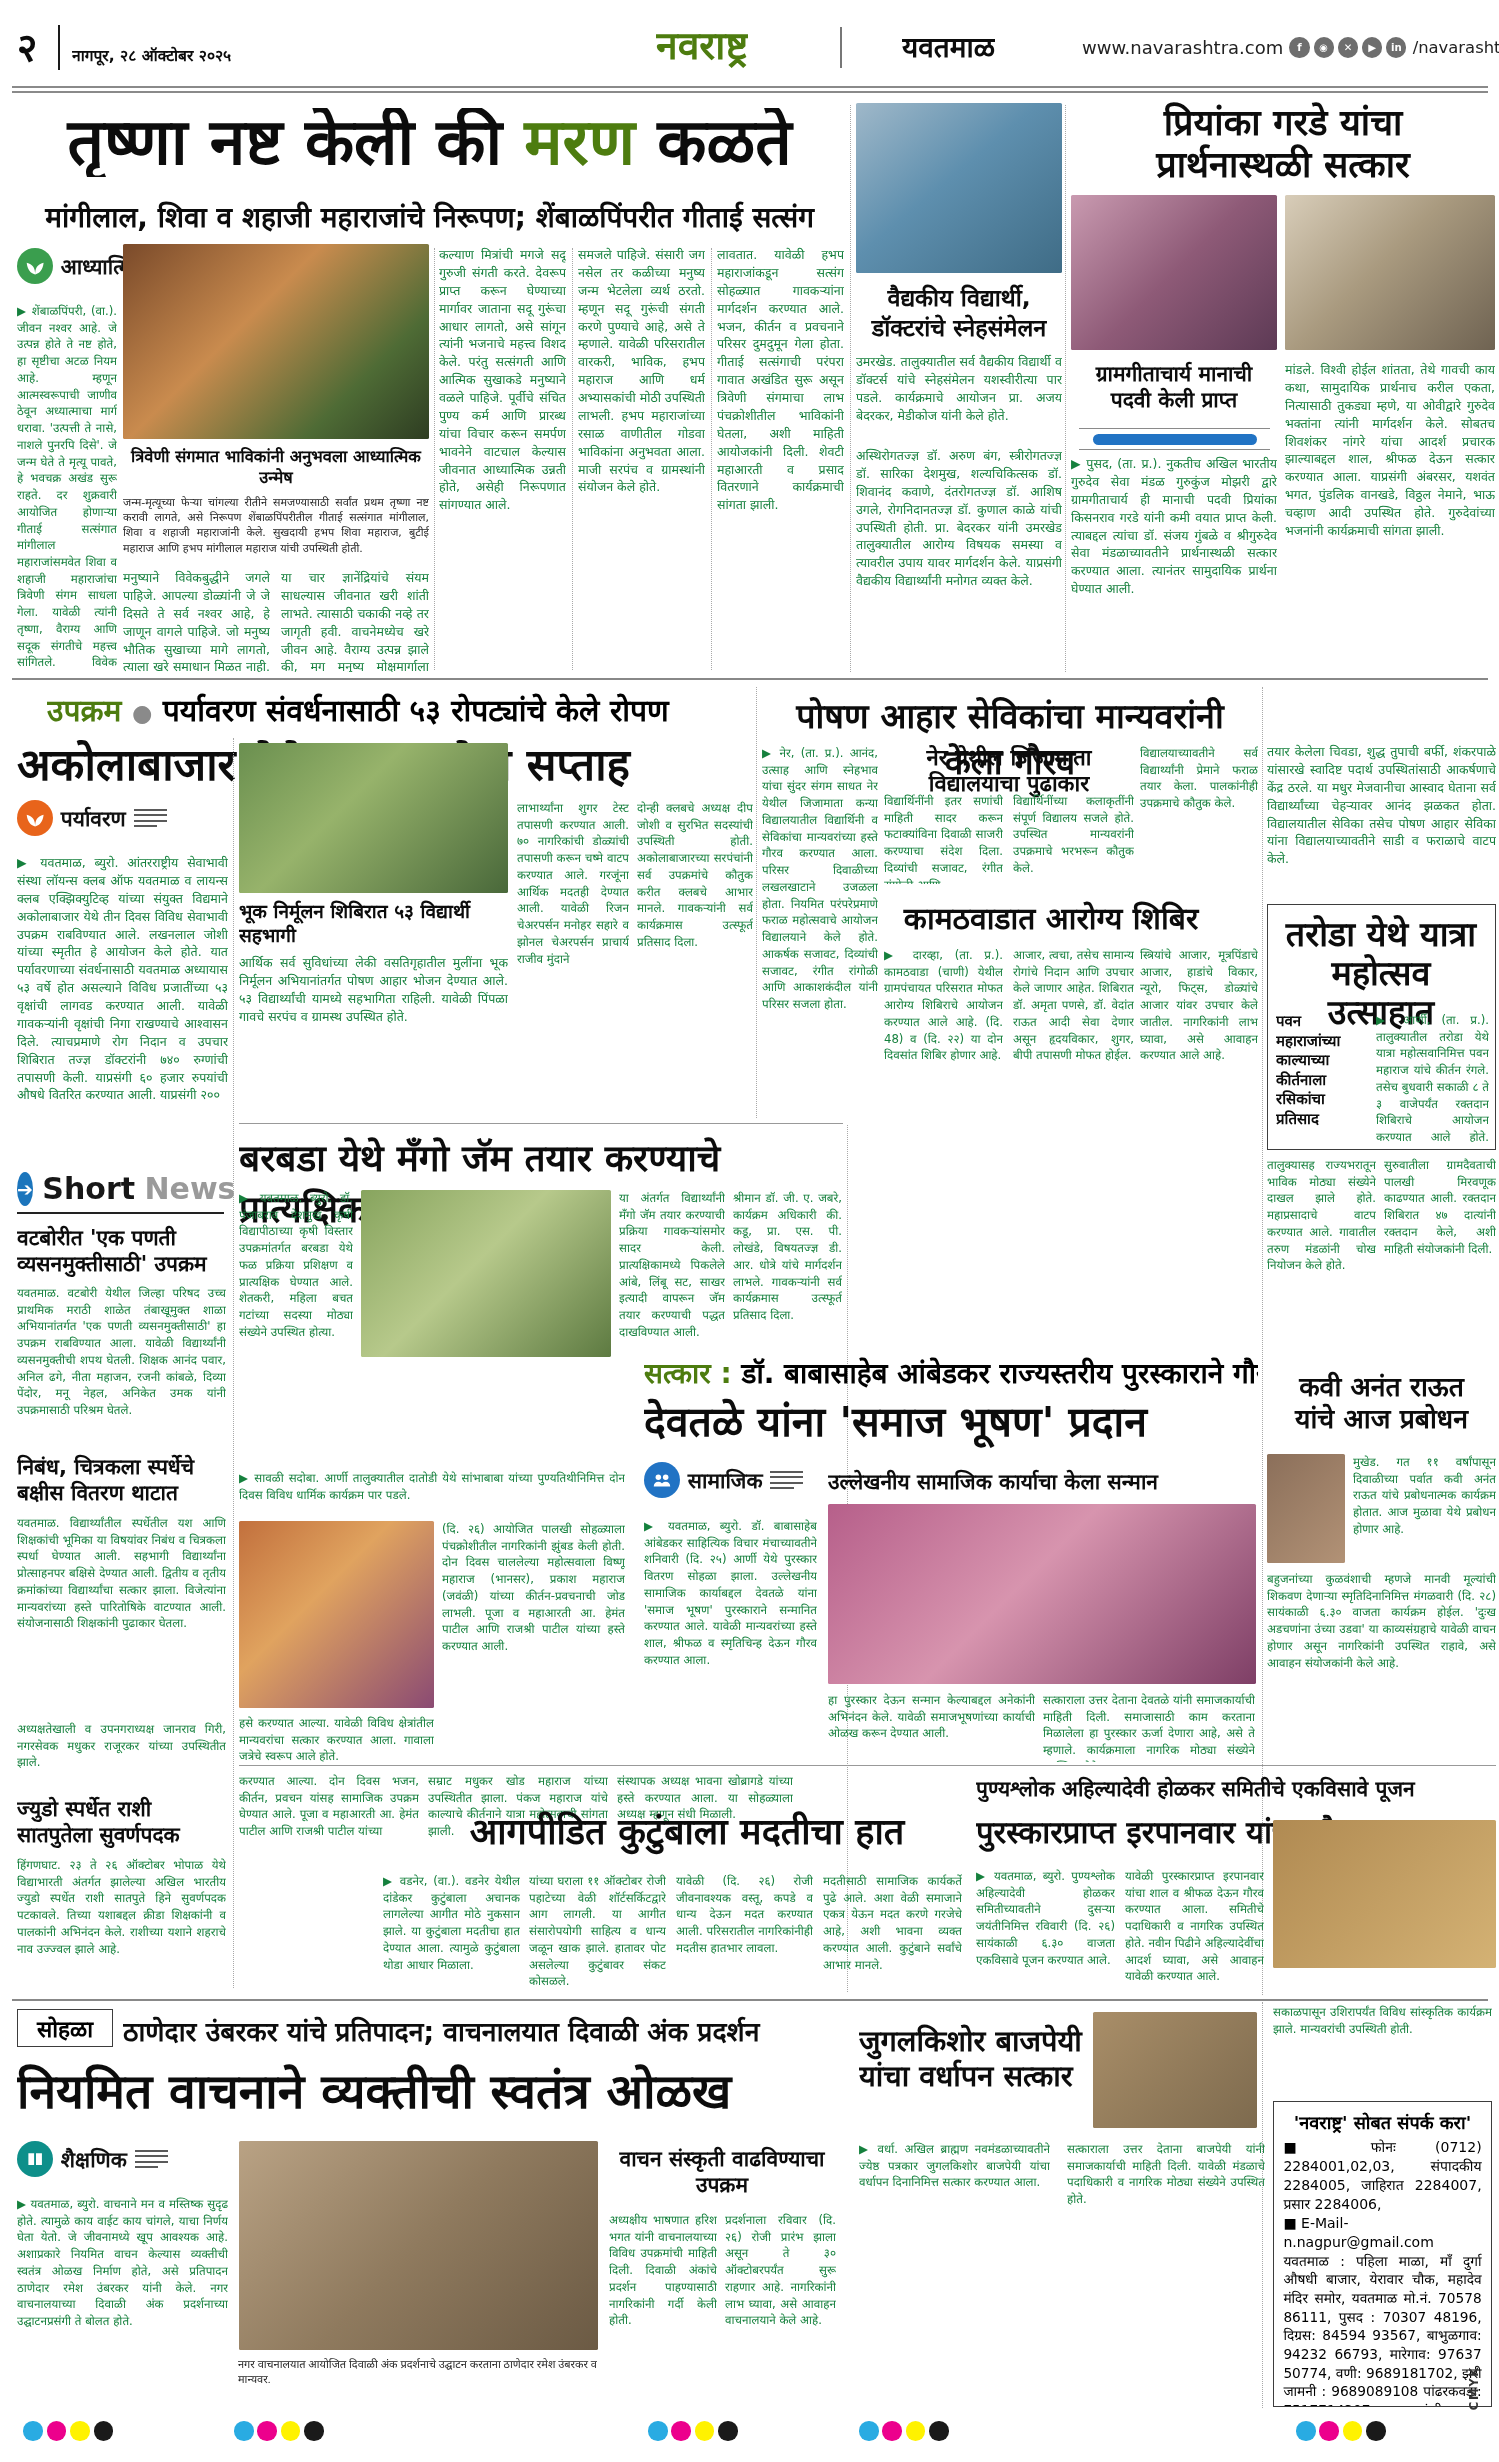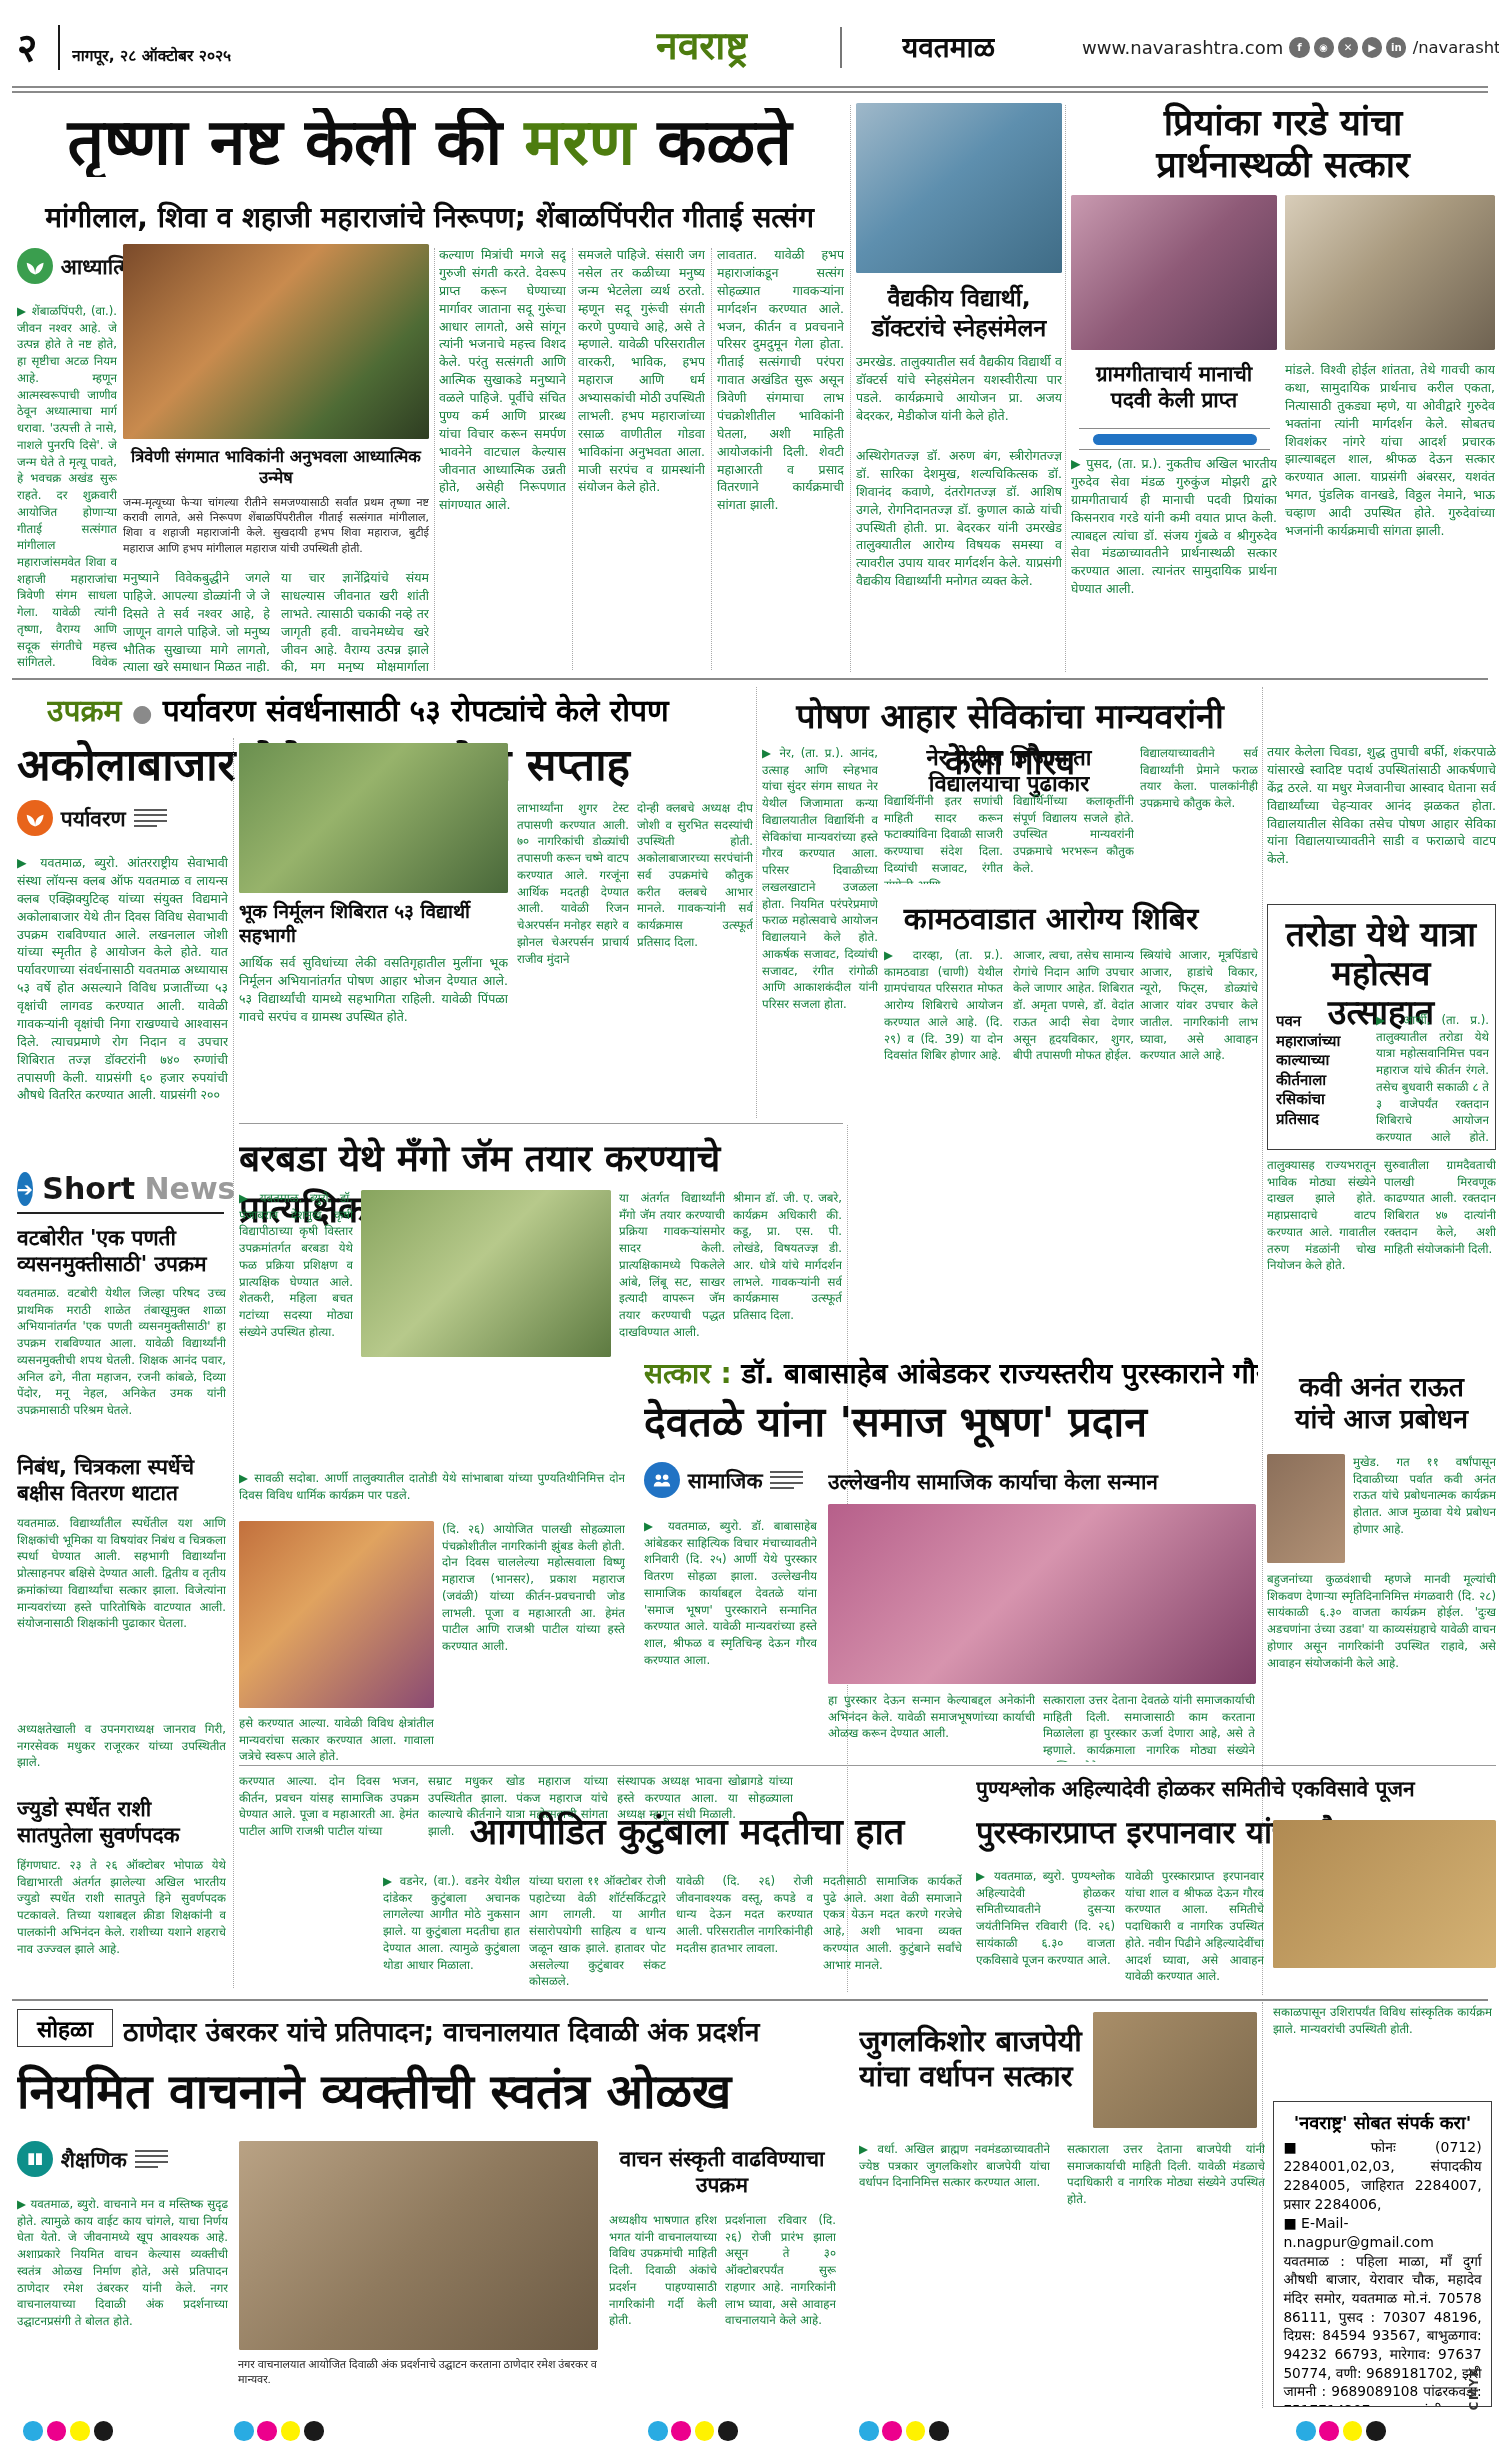--- a/index.html
+++ b/index.html
@@ -151,21 +151,21 @@
 
   <div class="hl ctr" style="left:762px;top:692px;width:496px;font-size:34px;">पोषण आहार सेविकांचा मान्यवरांनी केला गौरव</div>
   <div class="jc sm" style="left:762px;top:745px;width:116px;height:373px;">▶ नेर, (ता. प्र.). आनंद, उत्साह आणि स्नेहभाव यांचा सुंदर संगम साधत नेर येथील जिजामाता कन्या विद्यालयातील विद्यार्थिनी व सेविकांचा मान्यवरांच्या हस्ते गौरव करण्यात आला. परिसर दिवाळीच्या लखलखाटाने उजळला होता. नियमित परंपरेप्रमाणे फराळ महोत्सवाचे आयोजन विद्यालयाने केले होते. आकर्षक सजावट, दिव्यांची सजावट, रंगीत रांगोळी आणि आकाशकंदील यांनी परिसर सजला होता.</div>
   <div class="hl ctr" style="left:884px;top:745px;width:250px;font-size:22px;line-height:1.2;">नेर येथील जिजामाता विद्यालयाचा पुढाकार</div>
   <div class="jc sm" style="left:884px;top:793px;width:119px;height:91px;">विद्यार्थिनींनी इतर सणांची माहिती सादर करून फटाक्यांविना दिवाळी साजरी करण्याचा संदेश दिला. दिव्यांची सजावट, रंगीत रांगोळी आणि</div>
   <div class="jc sm" style="left:1013px;top:793px;width:121px;height:91px;">विद्यार्थिनींच्या कलाकृतींनी संपूर्ण विद्यालय सजले होते. उपस्थित मान्यवरांनी उपक्रमाचे भरभरून कौतुक केले.</div>
   <div class="jc sm" style="left:1140px;top:745px;width:118px;height:139px;">विद्यालयाच्यावतीने सर्व विद्यार्थ्यांनी प्रेमाने फराळ तयार केला. पालकांनीही उपक्रमाचे कौतुक केले.</div>
   <div class="jc" style="left:1267px;top:743px;width:229px;height:155px;">तयार केलेला चिवडा, शुद्ध तुपाची बर्फी, शंकरपाळे यांसारखे स्वादिष्ट पदार्थ उपस्थितांसाठी आकर्षणाचे केंद्र ठरले. या मधुर मेजवानीचा आस्वाद घेताना सर्व विद्यार्थ्यांच्या चेहऱ्यावर आनंद झळकत होता. विद्यालयातील सेविका तसेच पोषण आहार सेविका यांना विद्यालयाच्यावतीने साडी व फराळाचे वाटप केले.</div>
 
   <div class="hl ctr" style="left:856px;top:897px;width:390px;font-size:30px;">कामठवाडात आरोग्य शिबिर</div>
-  <div class="jc sm" style="left:884px;top:947px;width:119px;height:172px;">▶ दारव्हा, (ता. प्र.). कामठवाडा (चाणी) येथील ग्रामपंचायत परिसरात मोफत आरोग्य शिबिराचे आयोजन करण्यात आले आहे. (दि. २९) व (दि. 39) या दोन दिवसांत शिबिर होणार आहे.</div>
+  <div class="jc sm" style="left:884px;top:947px;width:119px;height:172px;">▶ दारव्हा, (ता. प्र.). कामठवाडा (चाणी) येथील ग्रामपंचायत परिसरात मोफत आरोग्य शिबिराचे आयोजन करण्यात आले आहे. (दि. 48) व (दि. २२) या दोन दिवसांत शिबिर होणार आहे.</div>
   <div class="jc sm" style="left:1013px;top:947px;width:121px;height:172px;">आजार, त्वचा, तसेच सामान्य रोगांचे निदान आणि उपचार केले जाणार आहेत. शिबिरात डॉ. अमृता पणसे, डॉ. वेदांत राऊत आदी सेवा देणार असून हृदयविकार, शुगर, बीपी तपासणी मोफत होईल.</div>
   <div class="jc sm" style="left:1140px;top:947px;width:118px;height:172px;">स्त्रियांचे आजार, मूत्रपिंडाचे आजार, हाडांचे विकार, न्यूरो, फिट्स, डोळ्यांचे आजार यांवर उपचार केले जातील. नागरिकांनी लाभ घ्यावा, असे आवाहन करण्यात आले आहे.</div>
   <div class="dotsep" style="left:1262px;top:687px;height:1308px;"></div>
 
   <div class="abs boxed" style="left:1267px;top:904px;width:227px;height:244px;"></div>
   <div class="hl ctr" style="left:1273px;top:915px;width:216px;font-size:34px;line-height:1.15;">
     <div>तरोडा येथे यात्रा</div>
     <div>महोत्सव उत्साहात</div>
   </div>
   <div class="hl" style="left:1276px;top:1012px;width:92px;font-size:15px;line-height:1.3;white-space:normal;">पवन महाराजांच्या काल्याच्या कीर्तनाला रसिकांचा प्रतिसाद</div>

